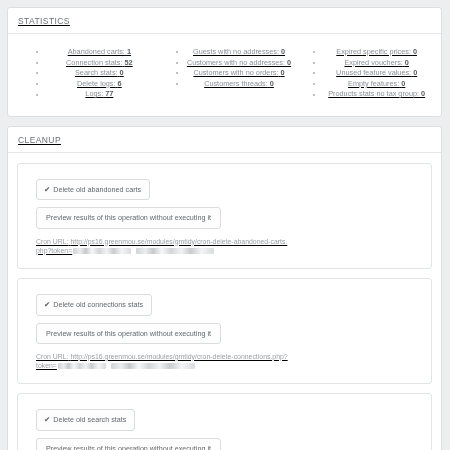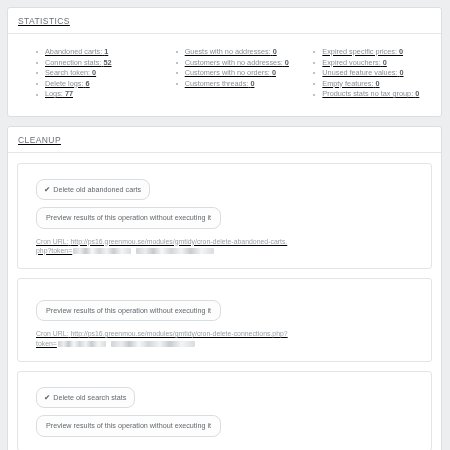--- a/index.html
+++ b/index.html
@@ -63,20 +63,21 @@
     margin: 0;
     padding: 0;
   }
   ul.stat-list li {
     position: relative;
     padding-left: 9px;
     font-size: 7.3px;
     line-height: 10.6px;
     color: #8a9096;
     white-space: nowrap;
+    text-align: center;
   }
   ul.stat-list li::before {
     content: "";
     position: absolute;
     left: 0;
     top: 4.3px;
     width: 2px;
     height: 2px;
     border-radius: 50%;
     background: #a9aeb3;
@@ -100,21 +101,21 @@
   }
   .card:last-child { margin-bottom: 0; }
 
   .card-inner {
     padding: 0 16px 0 18px;
   }
 
   .btn {
     display: inline-block;
     border: 1px solid #dadde0;
-    border-radius: 8px;
+    border-radius: 3px;
     background: #fdfdfd;
     color: #63696e;
     font-size: 7.2px;
     line-height: 1;
     padding: 6px 8px 6px 7px;
     box-sizing: border-box;
     font-family: "Liberation Sans", sans-serif;
     white-space: nowrap;
     cursor: pointer;
   }
@@ -179,21 +180,21 @@
           <ul class="stat-list">
             <li>
               <span>Abandoned carts:</span>
               <span class="val">1</span>
             </li>
             <li>
               <span>Connection stats:</span>
               <span class="val">52</span>
             </li>
             <li>
-              <span>Search token:</span>
+              <span>Search stats:</span>
               <span class="val">0</span>
             </li>
             <li>
               <span>Delete logs:</span>
               <span class="val">6</span>
             </li>
             <li>
               <span>Logs:</span>
               <span class="val">77</span>
             </li>
@@ -267,20 +268,23 @@
           </div>
           <div class="cron">
             <span class="label">Cron URL:</span>
             <span class="url">http://ps16.greenmou.se/modules/gmtidy/cron-delete-abandoned-carts.php?token=</span><span class="token-blur"></span><span class="token-blur w2"></span>
           </div>
         </div>
       </div>
 
       <div class="card">
         <div class="card-inner">
+          <button class="btn btn-check">
+            <span class="check">✔</span><span>Delete old connections stats</span>
+          </button>
           <div>
             <button class="btn btn-preview">
               <span>Preview results of this operation without executing it</span>
             </button>
           </div>
           <div class="cron">
             <span class="label">Cron URL:</span>
             <span class="url">http://ps16.greenmou.se/modules/gmtidy/cron-delete-connections.php?token=</span><span class="token-blur w3"></span><span class="token-blur w4"></span>
           </div>
         </div>

